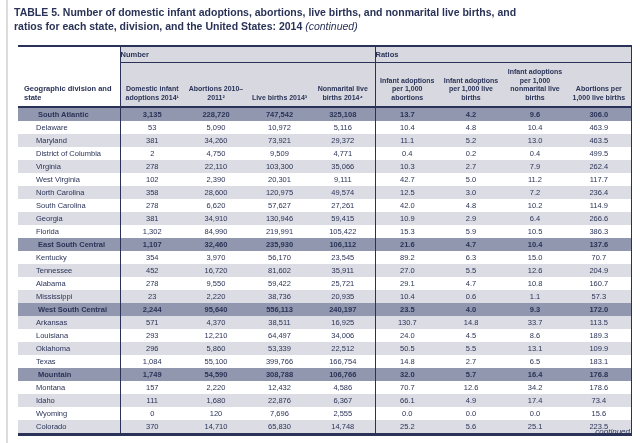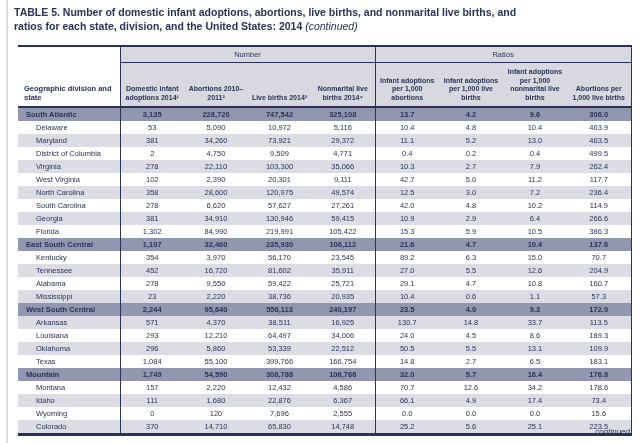--- a/index.html
+++ b/index.html
@@ -23,22 +23,22 @@
   table.tbl{
     position:absolute;left:18px;top:45px;width:613px;
     border-collapse:collapse;table-layout:fixed;
     border-top:2px solid var(--navy);
     border-bottom:3px solid var(--navy);
   }
   .tbl th,.tbl td{margin:0;padding:0;}
   
   th.blank-corner{background:#fff;border-right:1px solid var(--navy);height:15px;}
   th.group{
-    background:var(--header_bg);font-size:7.5px;font-weight:normal;
-    border-bottom:1px solid var(--navy);height:15px;text-align:center;margin-left:40px;
+    background:var(--header_bg);font-size:7.5px;font-weight:bold;
+    border-bottom:1px solid var(--navy);height:15px;text-align:left;margin-left:40px;
   }
   th.g-ratios{border-left:1px solid var(--navy);border-right:1px solid var(--navy);}
   
   tr.colrow th{
     background:var(--header_bg);font-size:7px;font-weight:bold;line-height:8.5px;
     vertical-align:bottom;text-align:center;padding:2px 3px 4px 3px;height:37px;
     border-bottom:2px solid var(--navy);
   }
   tr.colrow th.corner{
     background:#fff;text-align:left;padding-left:6px;padding-bottom:4px;
@@ -46,21 +46,21 @@
   }
   tr.colrow th.sep-left{border-left:1px solid var(--navy);}
   tr.colrow th.outer-right{border-right:1px solid var(--navy);}
   
   tbody td{
     height:13px;font-size:7.5px;text-align:center;vertical-align:middle;
     background:#fff;
   }
   tbody td.name{text-align:left;padding-left:18px;}
   tbody tr.division td{background:var(--division_bg);font-weight:bold;}
-  tbody tr.division td.name{padding-left:8px;}
+  tbody tr.division td.name{padding-left:20px;}
   tbody tr.shade td{background:var(--alt_bg);}
   tbody tr.division td.name,tbody td.name{white-space:nowrap;overflow:hidden;}
   tbody td:first-child{border-right:1px solid var(--navy);}
   tbody td.ratio-first{border-left:1px solid var(--navy);}
   tbody td:last-child{border-right:1px solid var(--navy);}
   .continued{
     position:absolute;right:10px;top:427px;font-size:8px;font-style:italic;color:var(--navy);
   }
 </style>
 </head>

